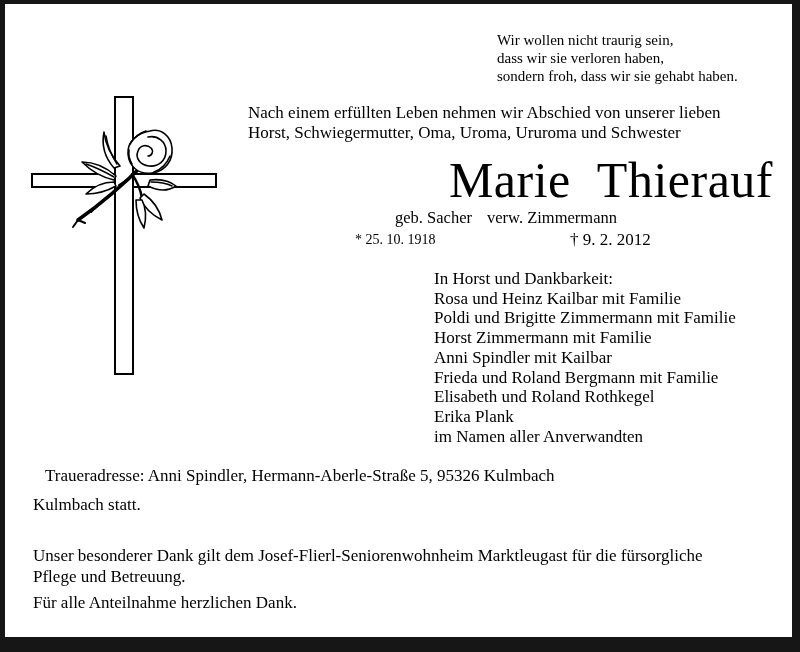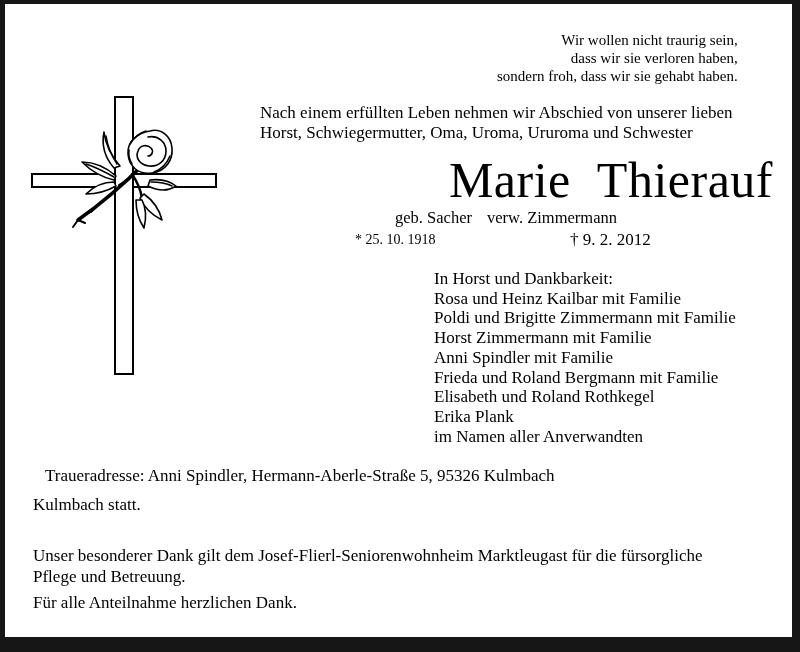--- a/index.html
+++ b/index.html
@@ -12,22 +12,22 @@
     overflow:hidden;
   }
   .frame{position:absolute;background:#161616;}
   .frame-top{left:0;top:0;width:800px;height:4px;}
   .frame-left{left:0;top:0;width:5px;height:652px;}
   .frame-right{left:792px;top:0;width:8px;height:652px;}
   .frame-bottom{left:0;top:637px;width:800px;height:15px;}
 
   .abs{position:absolute;white-space:nowrap;}
 
-  .verse{left:497px;top:32px;font-size:15px;line-height:17.8px;text-align:right;}
-  .intro{left:248px;top:103px;font-size:17px;line-height:20.4px;margin-left:12px;}
+  .verse{left:497px;top:32px;font-size:15px;line-height:17.8px;}
+  .intro{left:248px;top:103px;font-size:17px;line-height:20.4px;}
 
   .name-row{left:253px;top:157px;width:520px;text-align:right;
             font-size:50px;line-height:46px;letter-spacing:0.5px;word-spacing:14px;}
   .subname-row{left:246px;top:208px;width:520px;display:flex;justify-content:center;gap:15px;
                font-size:16.5px;line-height:20px;}
   .birth-date{left:355px;top:229px;font-size:14px;line-height:22px;}
   .death-date{left:570px;top:229px;font-size:17px;line-height:22px;}
 
   .mourners{left:434px;top:269px;font-size:17px;line-height:19.7px;}
 
@@ -96,21 +96,21 @@
   </div>
 
   <div class="abs birth-date">* 25. 10. 1918</div>
   <div class="abs death-date">† 9. 2. 2012</div>
 
   <div class="abs mourners">
     <div>In Horst und Dankbarkeit:</div>
     <div>Rosa und Heinz Kailbar mit Familie</div>
     <div>Poldi und Brigitte Zimmermann mit Familie</div>
     <div>Horst Zimmermann mit Familie</div>
-    <div>Anni Spindler mit Familie</div>
+    <div>Anni Spindler mit Kailbar</div>
     <div>Frieda und Roland Bergmann mit Familie</div>
     <div>Elisabeth und Roland Rothkegel</div>
     <div>Erika Plank</div>
     <div>im Namen aller Anverwandten</div>
   </div>
 
   <div class="abs address">Traueradresse: Anni Spindler, Hermann-Aberle-Straße 5, 95326 Kulmbach</div>
 
   <div class="abs service">
     <div>Kulmbach statt.</div>

